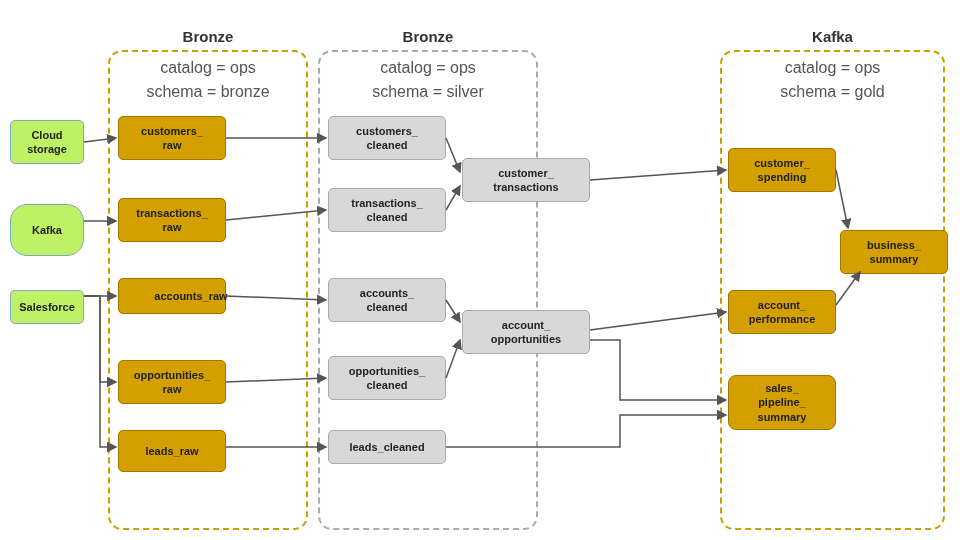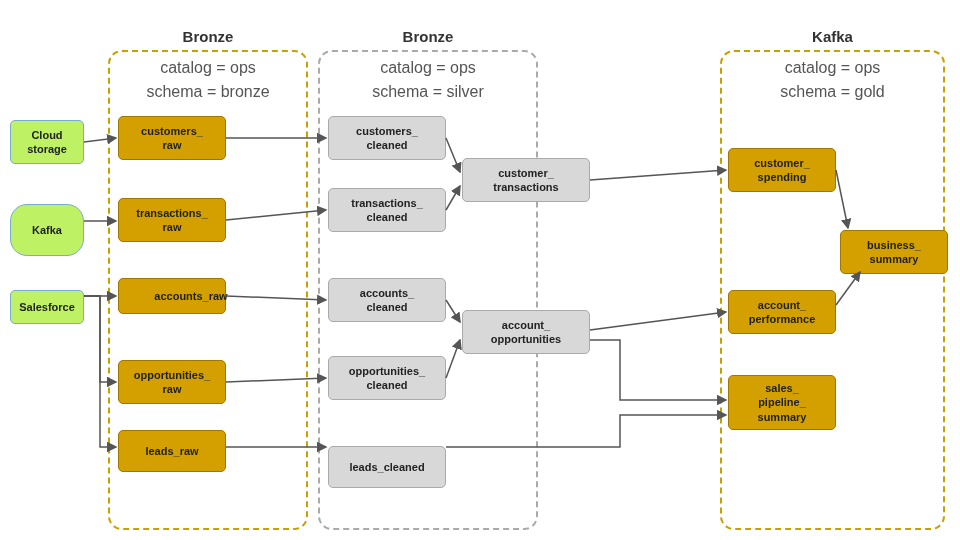--- a/index.html
+++ b/index.html
@@ -157,29 +157,29 @@
   <div class="node node-gold" style="left:118px; top:116px; height:44px;">customers_<br>raw</div>
   <div class="node node-gold" style="left:118px; top:198px; height:44px;">transactions_<br>raw</div>
   <div class="node node-gold" style="left:118px; top:278px; height:36px;padding-left:44px;">accounts_raw</div>
   <div class="node node-gold" style="left:118px; top:360px; height:44px;">opportunities_<br>raw</div>
   <div class="node node-gold" style="left:118px; top:430px; height:42px;">leads_raw</div>
 
   <div class="node node-silver" style="left:328px; top:116px; height:44px;">customers_<br>cleaned</div>
   <div class="node node-silver" style="left:328px; top:188px; height:44px;">transactions_<br>cleaned</div>
   <div class="node node-silver" style="left:328px; top:278px; height:44px;">accounts_<br>cleaned</div>
   <div class="node node-silver" style="left:328px; top:356px; height:44px;">opportunities_<br>cleaned</div>
-  <div class="node node-silver" style="left:328px; top:430px; height:42px;margin-top:16px;">leads_cleaned</div>
+  <div class="node node-silver" style="left:328px; top:430px; height:34px;">leads_cleaned</div>
 
   <div class="node node-silver-med" style="left:462px; top:158px; height:44px;">customer_<br>transactions</div>
   <div class="node node-silver-med" style="left:462px; top:310px; height:44px;">account_<br>opportunities</div>
 
   <div class="node node-gold-right" style="left:728px; top:148px; height:44px;">customer_<br>spending</div>
   <div class="node node-gold-right" style="left:840px; top:230px; height:44px;">business_<br>summary</div>
   <div class="node node-gold-right" style="left:728px; top:290px; height:44px;">account_<br>performance</div>
-  <div class="node node-gold-right" style="left:728px; top:375px; height:55px;">sales_<br>pipeline_<br>summary</div>
+  <div class="node node-gold-right" style="left:728px; top:375px; height:55px;border-radius:8px;">sales_<br>pipeline_<br>summary</div>
 
   <svg class="arrows">
     <defs>
       <marker id="arrow" markerWidth="7" markerHeight="7" refX="6" refY="3.5" orient="auto">
         <polygon points="0 0, 7 3.5, 0 7" fill="#555"></polygon>
       </marker>
     </defs>
 
     <line x1="84" y1="142" x2="116" y2="138" marker-end="url(#arrow)"></line>
 

